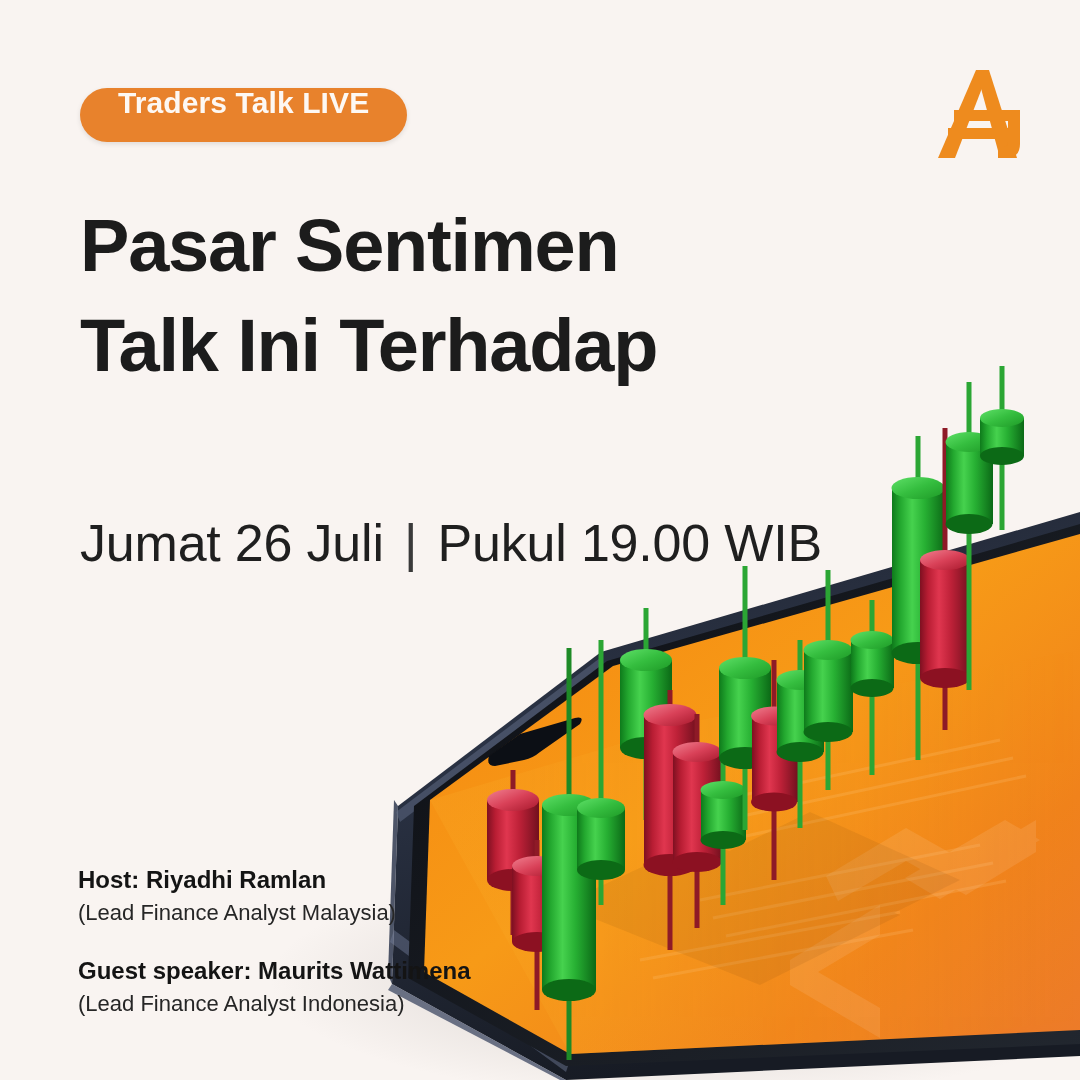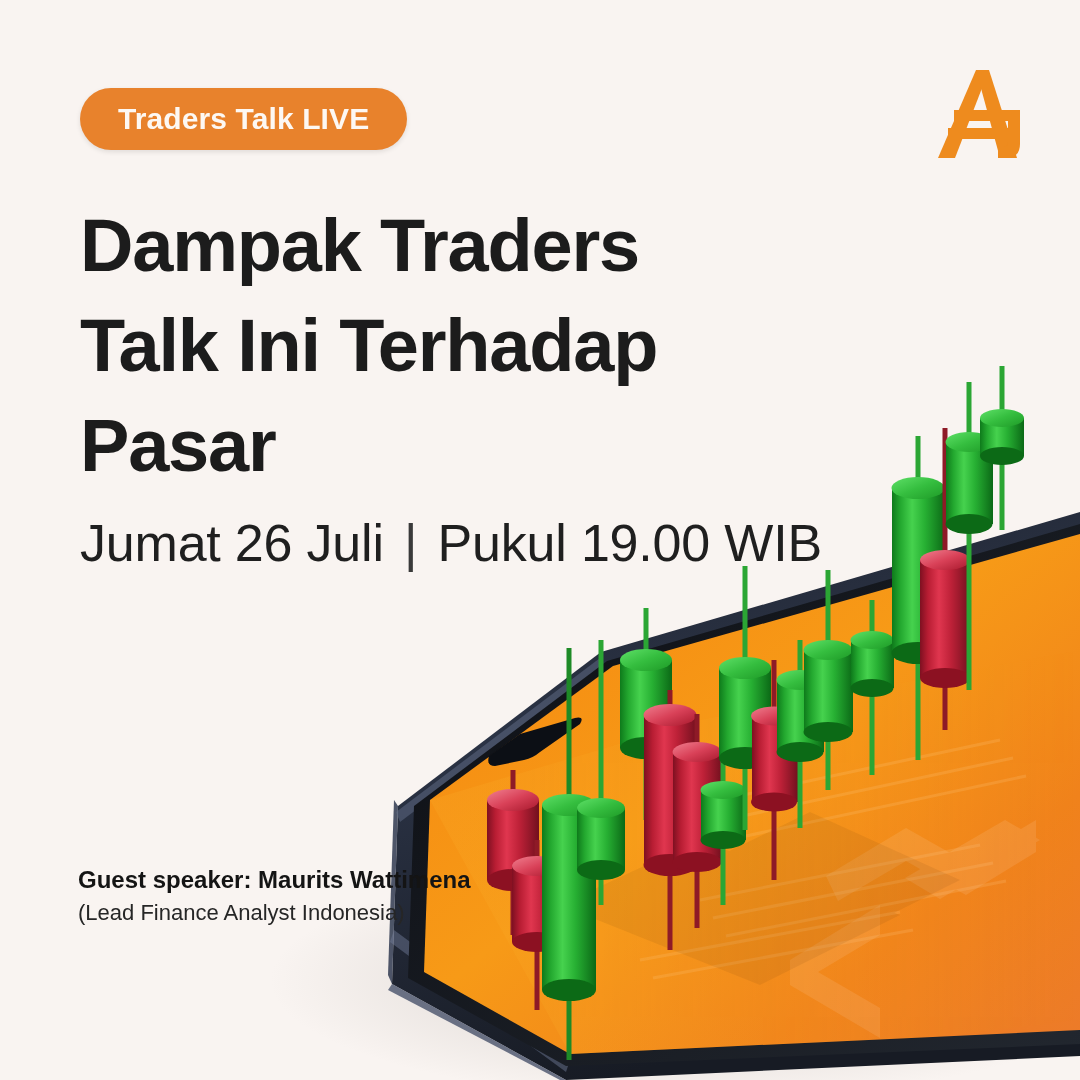--- a/index.html
+++ b/index.html
@@ -13,24 +13,24 @@
 
   
   .art{position:absolute;inset:0;z-index:1;pointer-events:none;}
   .art svg{position:absolute;left:0;top:0;width:1080px;height:1080px;}
 
   
   .text-layer{position:absolute;inset:0;z-index:5;}
 
   .badge{
     position:absolute;left:80px;top:88px;
-    height:62px;min-width:300px;
+    height:54px;min-width:300px;
     border-radius:34px;
     background:#E8822C;
-    display:flex;align-items:center;justify-content:center;
+    display:flex;align-items:flex-start;justify-content:center;
     padding:0 38px;box-sizing:border-box;
     box-shadow:0 2px 5px rgba(0,0,0,.10);
   }
   .badge-text{
     color:#FDF8F3;font-size:30px;font-weight:bold;
     letter-spacing:.1px;white-space:nowrap;line-height:1;
   }
 
   .logo{position:absolute;left:932px;top:62px;width:102px;height:104px;}
 
@@ -314,32 +314,35 @@
           <rect x="16" y="66" width="72" height="11"></rect>
 
           <rect x="22" y="48" width="66" height="11"></rect>
 
           <path d="M76,48 h12 v34 q0,14 -14,14 h-8 v-11 h6 q4,0 4,-5 z"></path>
         </g>
       </svg>
     </div>
 
     <div class="headline">
-      <span class="hl">Dampak Traders</span>
+      <span class="hl">Pasar Sentimen</span>
       <span class="hl">Talk Ini Terhadap</span>
-      <span class="hl">Pasar</span>
     </div>
 
     <div class="datetime">
       <span>Jumat 26 Juli</span>
       <span class="sep">|</span>
       <span>Pukul 19.00 WIB</span>
     </div>
 
     <div class="credits">
       <div class="credit-block">
+        <div class="credit-name">Host: Riyadhi Ramlan</div>
+        <div class="credit-role">(Lead Finance Analyst Malaysia)</div>
+      </div>
+      <div class="credit-block">
         <div class="credit-name">Guest speaker: Maurits Wattimena</div>
         <div class="credit-role">(Lead Finance Analyst Indonesia)</div>
       </div>
     </div>
 
   </div>
 </div>
 
 </body></html>

